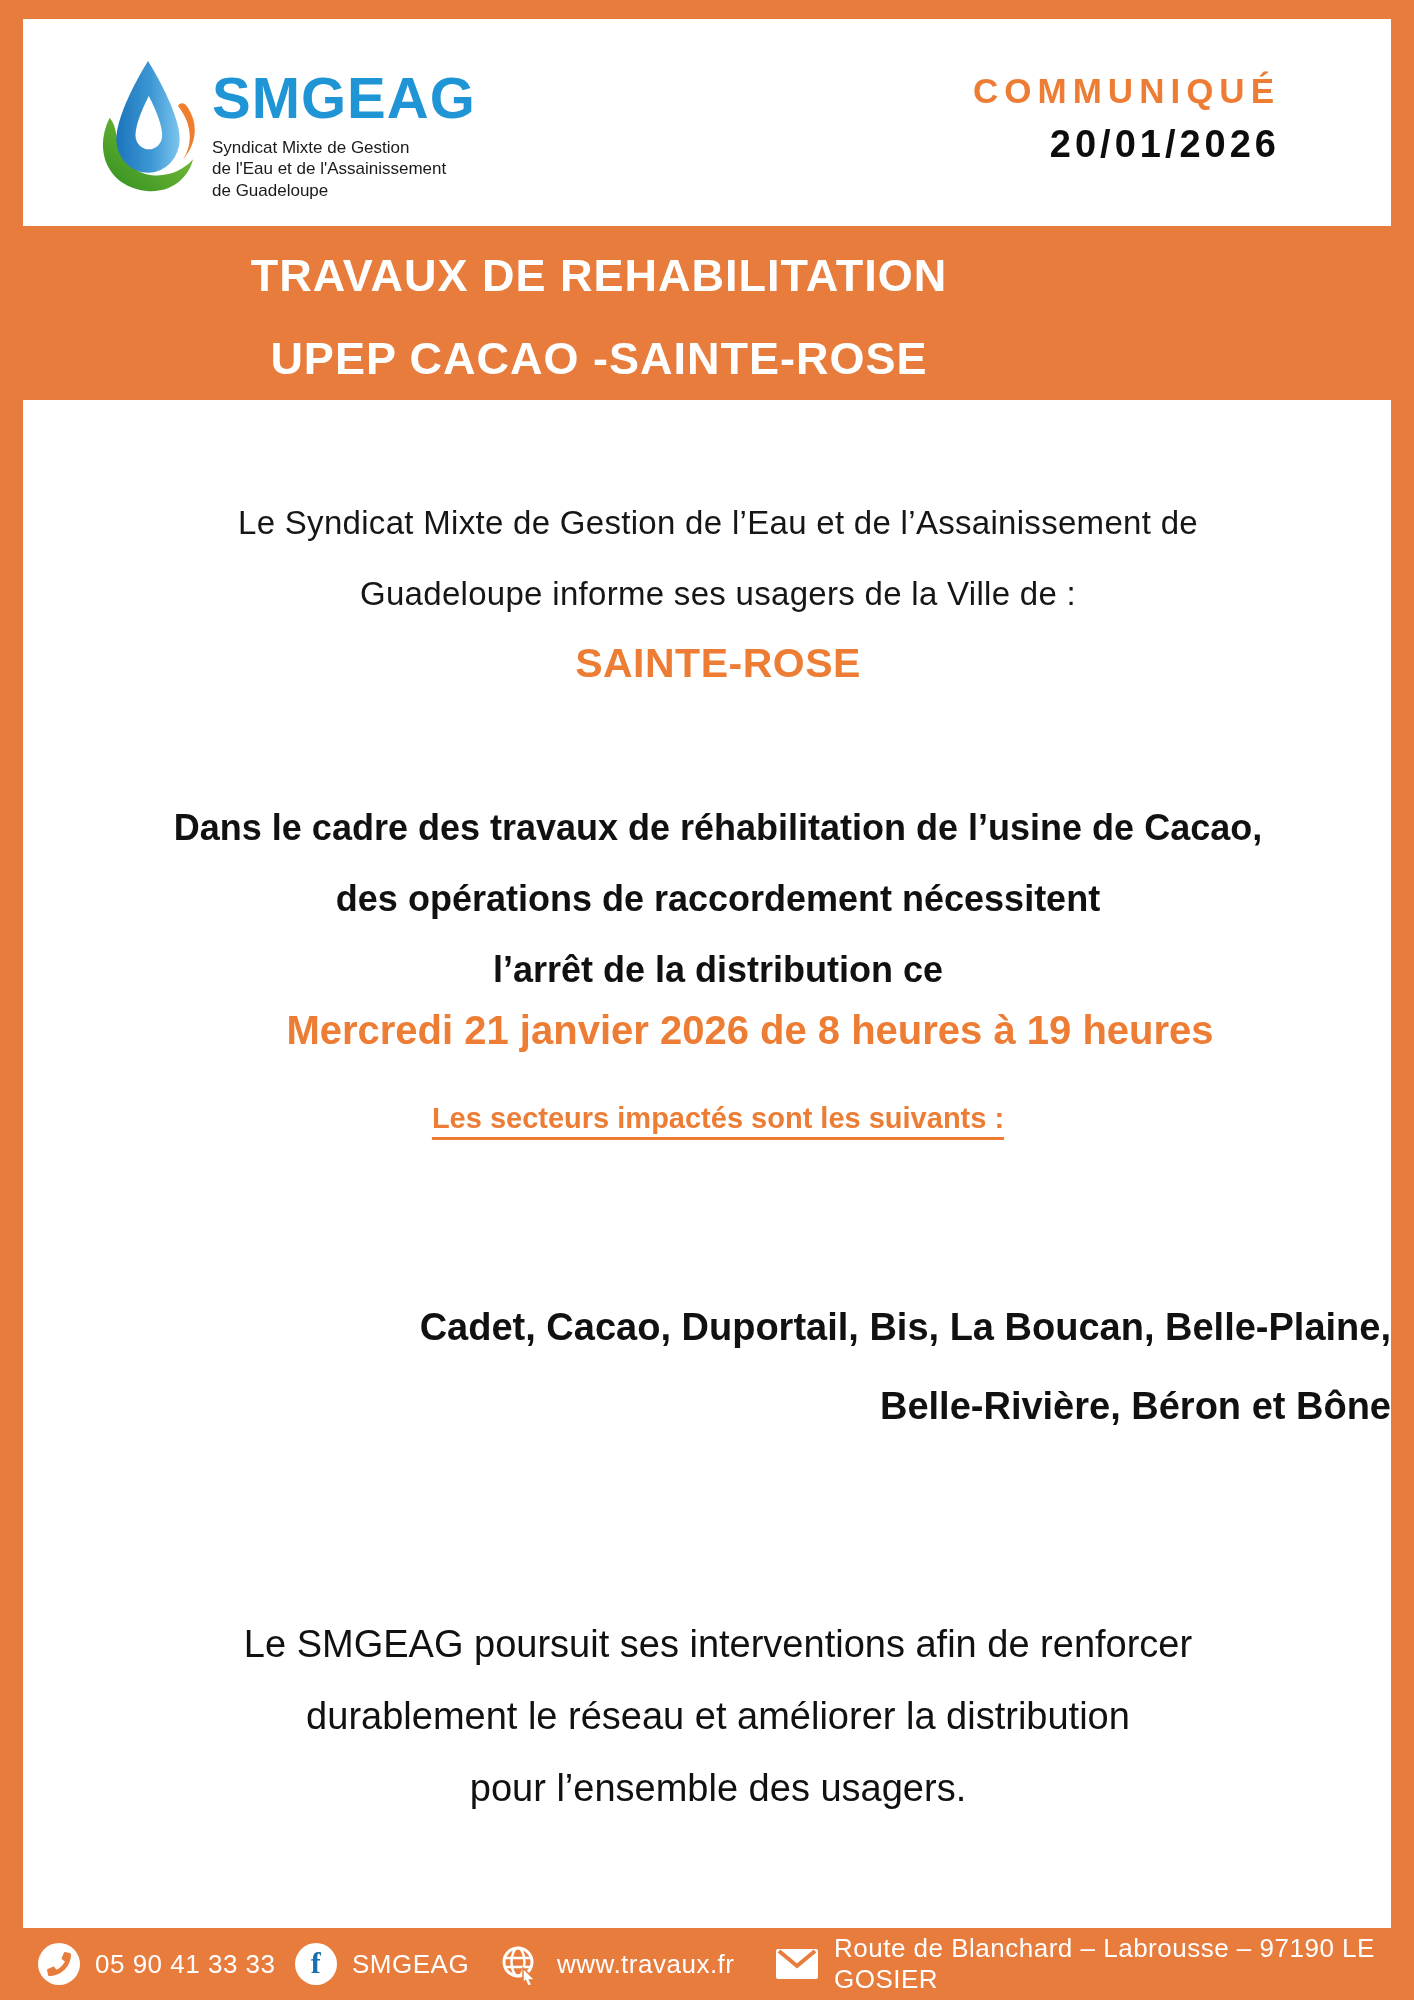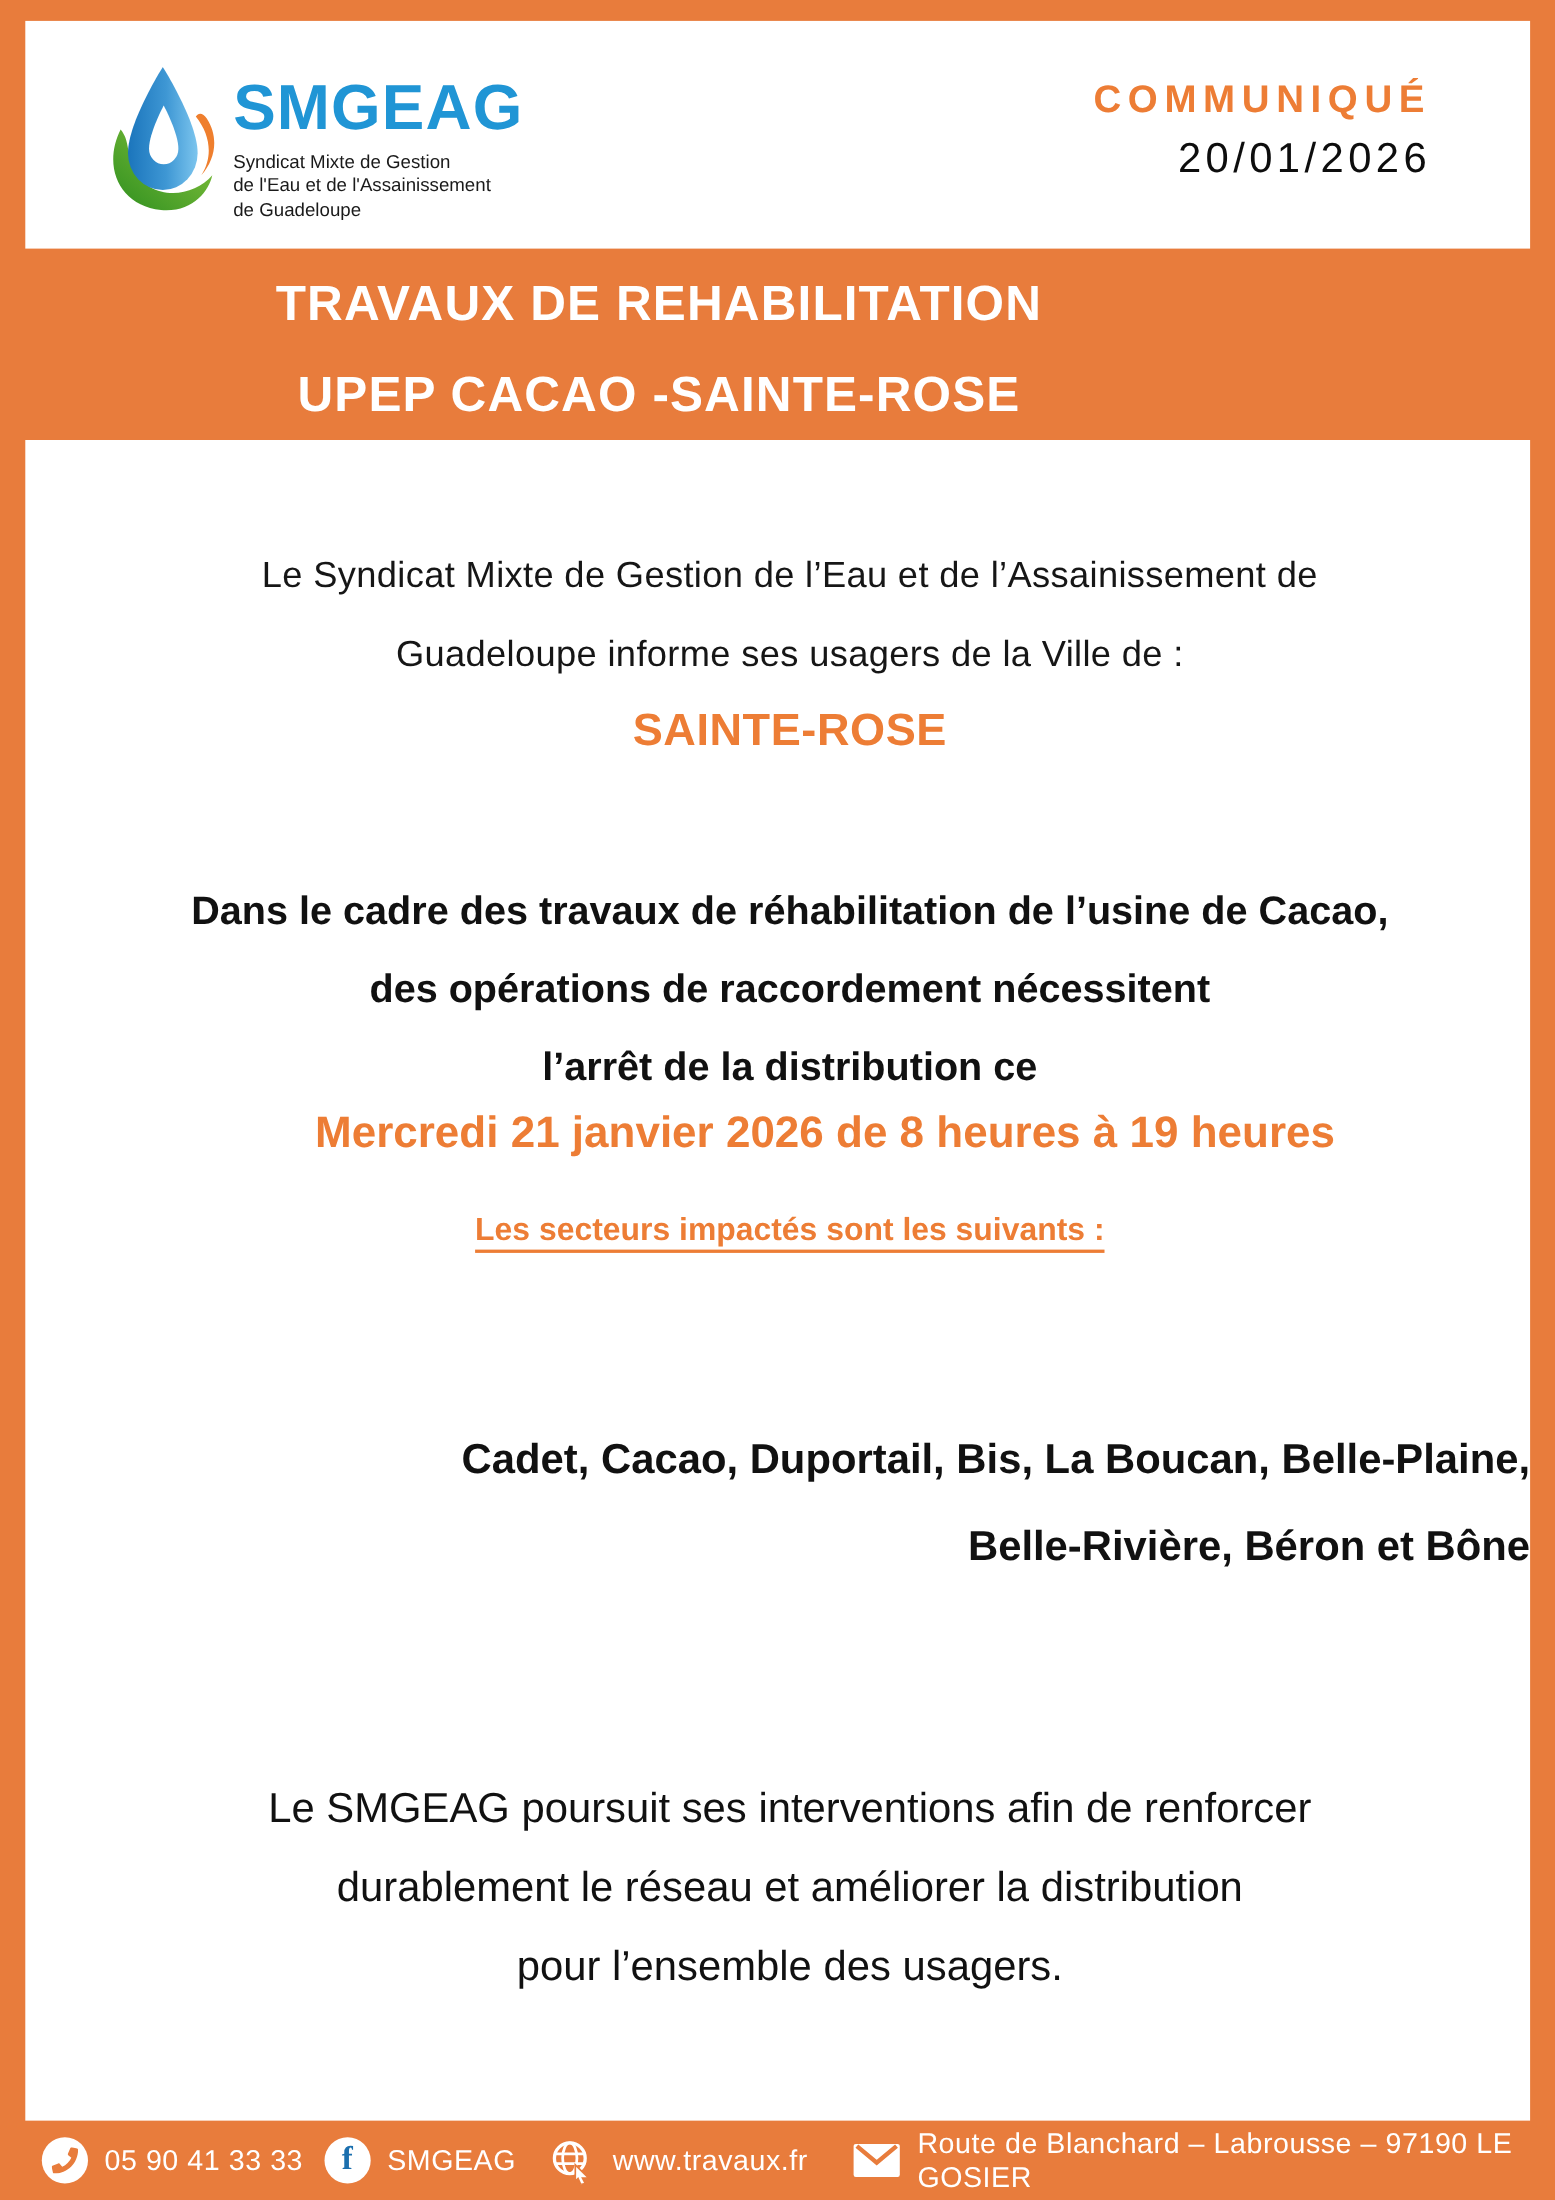--- a/index.html
+++ b/index.html
@@ -20,23 +20,23 @@
   .white-box{position:absolute;background:#ffffff;}
   #header-box{left:23px;top:19px;width:1368px;height:207px;}
   #content-box{left:23px;top:400px;width:1368px;height:1528px;}
 
   
   #logo{position:absolute;left:75px;top:32px;display:flex;align-items:flex-start;}
   #logo-drop{width:100px;height:155px;}
   #logo-text{margin-left:14px;margin-top:18px;}
   #logo-name{color:var(--blue);font-size:58px;font-weight:800;letter-spacing:1px;line-height:1;}
   #logo-sub{margin-top:10px;color:#1a1a1a;font-size:17px;line-height:1.25;white-space:pre-line;}
-  #header-right{position:absolute;right:90px;top:52px;text-align:right;}
+  #header-right{position:absolute;right:111px;top:52px;text-align:right;}
   #communique{color:var(--orange-text);font-size:35px;font-weight:800;letter-spacing:6px;}
-  #date{margin-top:12px;color:#0d0d0d;font-size:38px;font-weight:400;letter-spacing:4px;}
+  #date{margin-top:12px;color:#0d0d0d;font-size:38px;font-weight:700;letter-spacing:4px;}
 
   
   .banner-line{position:absolute;left:0;width:1198px;text-align:center;color:#ffffff;
     font-size:45px;font-weight:800;letter-spacing:1px;}
   #banner-line1{top:250px;}
   #banner-line2{top:333px;}
 
   
   .block{position:absolute;left:23px;width:1368px;text-align:center;white-space:pre-line;padding-left:22px;}
   #intro{top:487px;font-size:33px;font-weight:400;color:#161616;line-height:71px;letter-spacing:.3px;}

